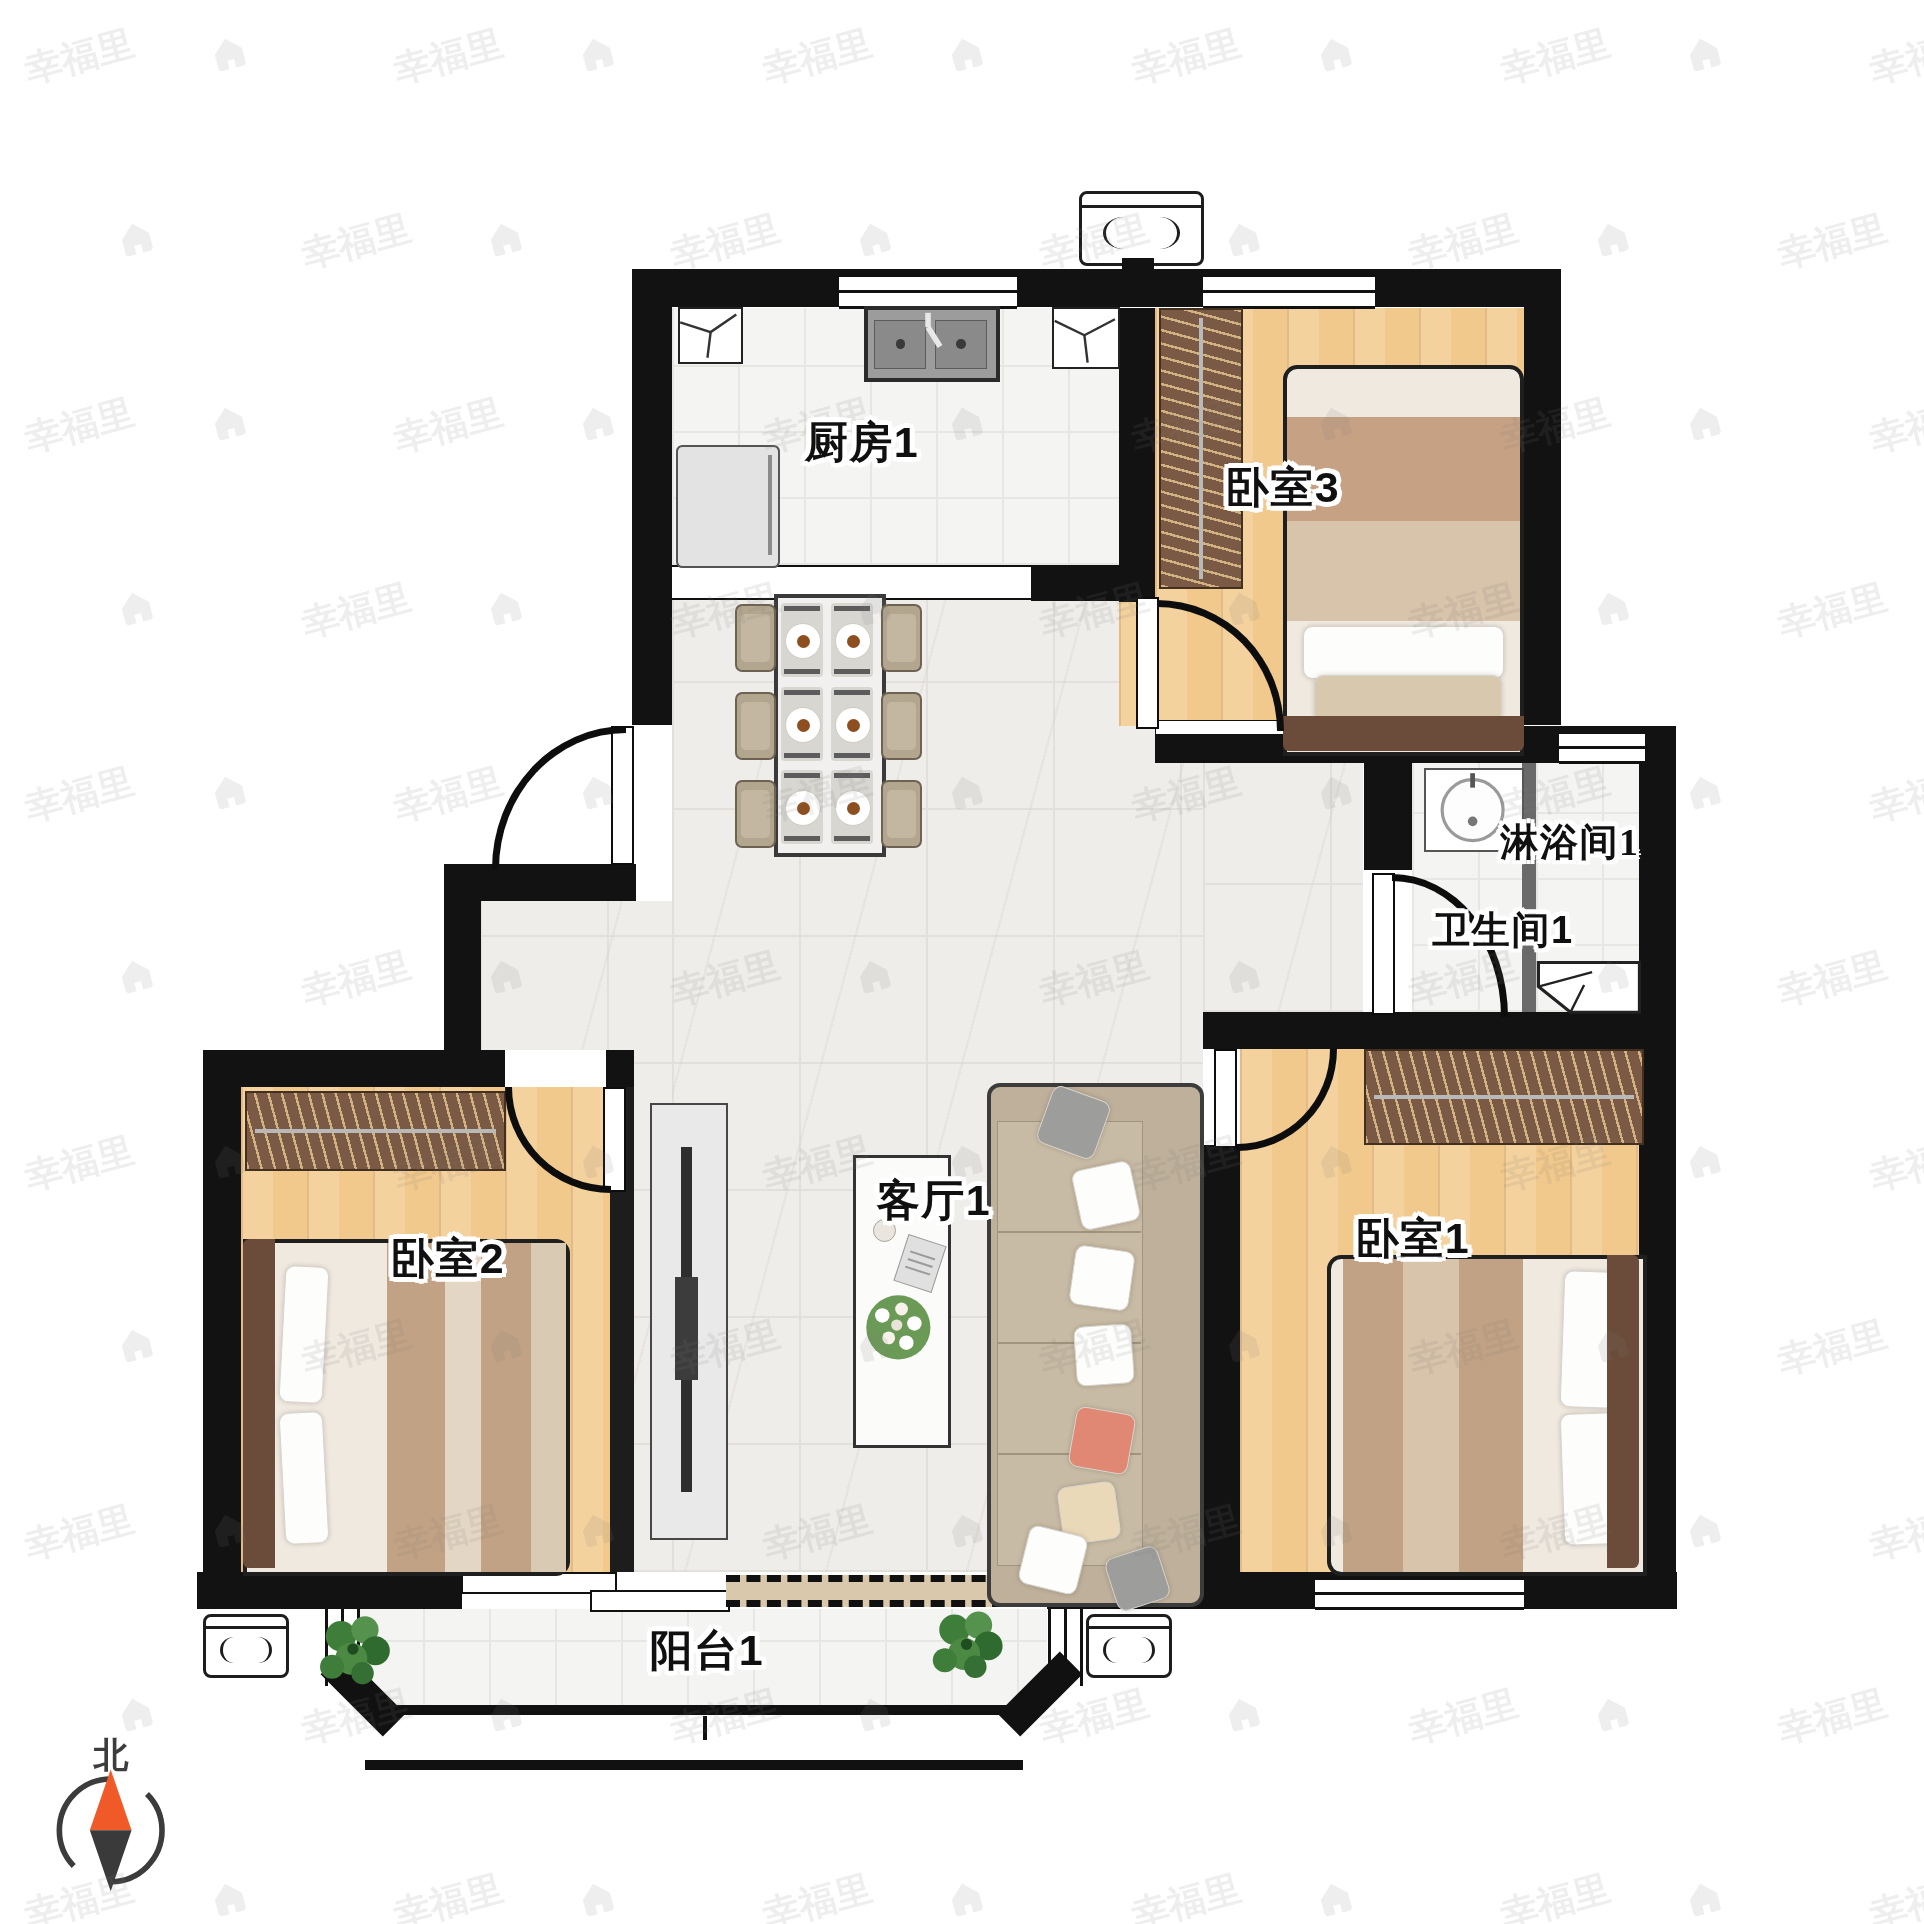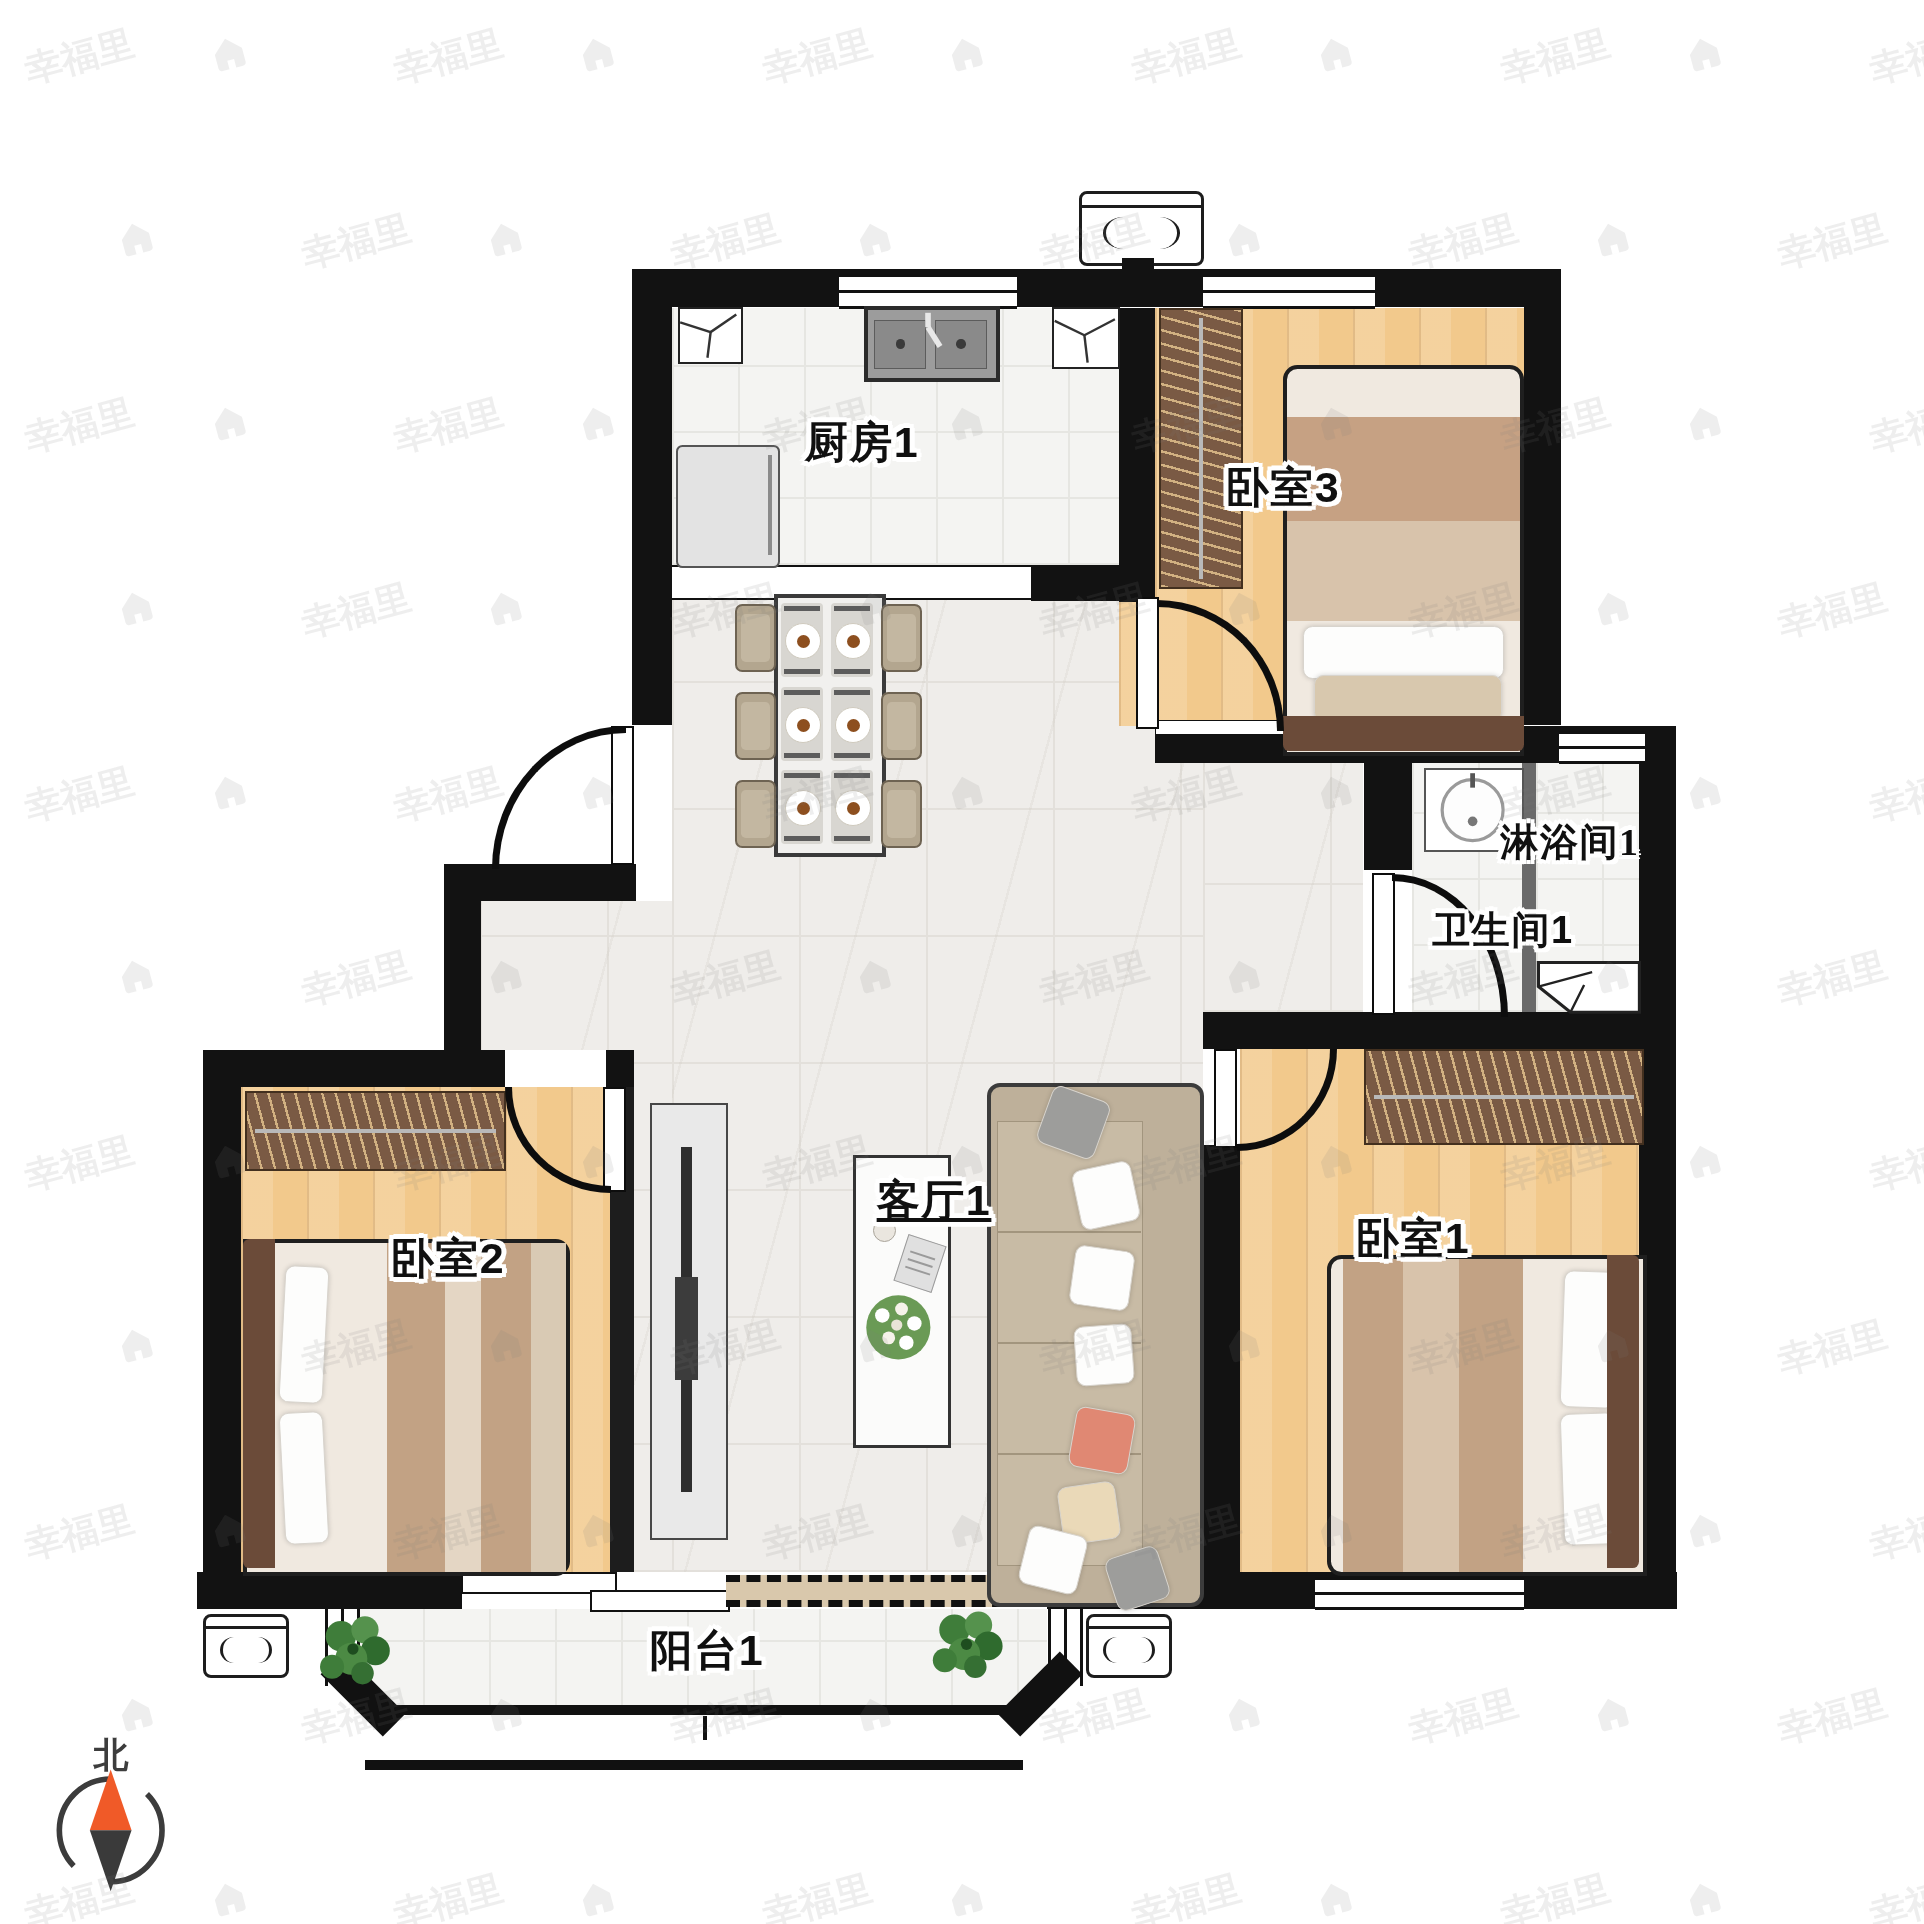--- a/index.html
+++ b/index.html
@@ -322,21 +322,21 @@
   <div class="abs z7 arc tr" style="left:1392px;top:874px;width:109px;height:136px;"></div>
   <div class="abs z7 leaf" style="left:1214px;top:1049px;width:19px;height:95px;"></div>
   <div class="abs z7 arc br" style="left:1237px;top:1049px;width:93px;height:95px;"></div>
   <div class="abs z7 leaf" style="left:603px;top:1087px;width:19px;height:101px;"></div>
   <div class="abs z7 arc bl" style="left:505px;top:1087px;width:99px;height:99px;"></div>
 
   <div class="room-label" style="left:862px;top:443px;">厨房1</div>
   <div class="room-label" style="left:1283px;top:488px;">卧室3</div>
   <div class="room-label sm" style="left:1570px;top:842px;font-family:Liberation Serif, serif;">淋浴间1</div>
   <div class="room-label sm" style="left:1503px;top:930px;">卫生间1</div>
-  <div class="room-label" style="left:934px;top:1201px;text-decoration:underline;">客厅1</div>
+  <div class="room-label" style="left:934px;top:1201px;">客厅1</div>
   <div class="room-label" style="left:448px;top:1259px;">卧室2</div>
   <div class="room-label" style="left:1413px;top:1239px;">卧室1</div>
   <div class="room-label" style="left:707px;top:1651px;">阳台1</div>
   <div id="north-label" style="left:111px;top:1755px;">北</div>
 
   <div id="wm-layer" class="abs" style="left:0;top:0;width:1925px;height:1925px;z-index:30;pointer-events:none;">
       <div class="wm" style="left: 24px; top: 32px;">幸福里</div>
       <div class="wm" style="left: 209px; top: 32px;"><svg width="42" height="42" viewBox="0 0 24 24">
           <path fill="rgba(125,125,125,0.13)" fill-rule="evenodd" d="M4 11 L12 3.5 L20 11 V19 Q20 21 18 21 H6 Q4 21 4 19 Z M10 21 v-5 h4 v5 Z"></path>
         </svg></div>

